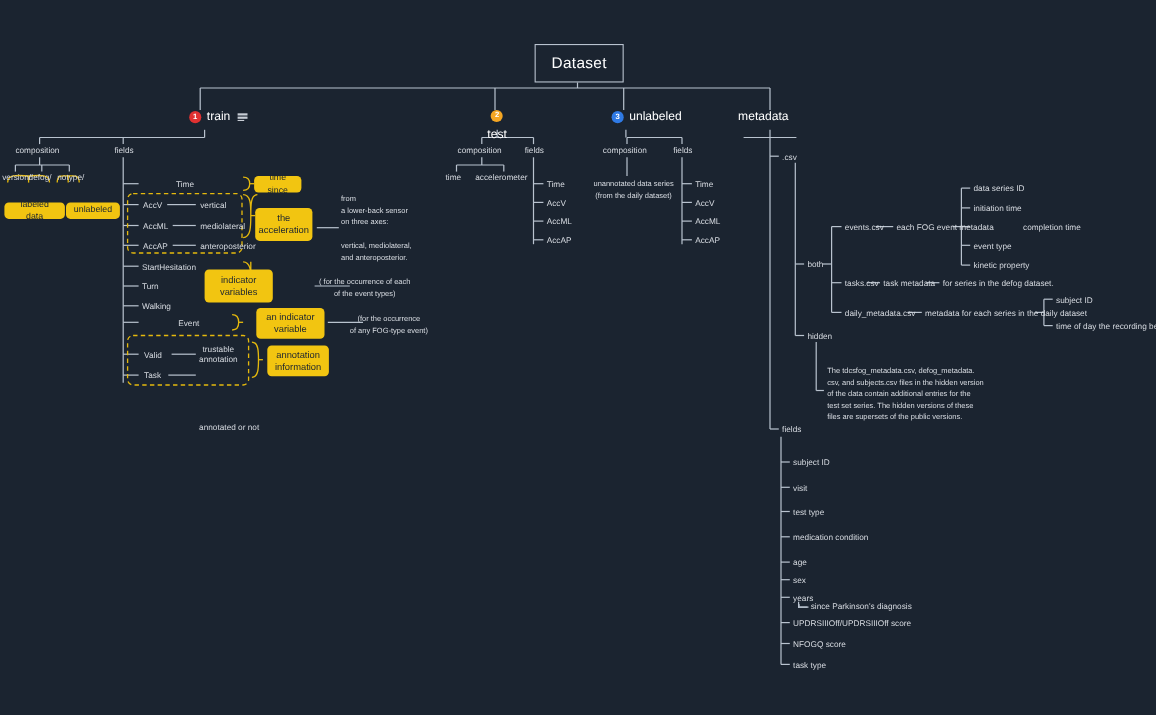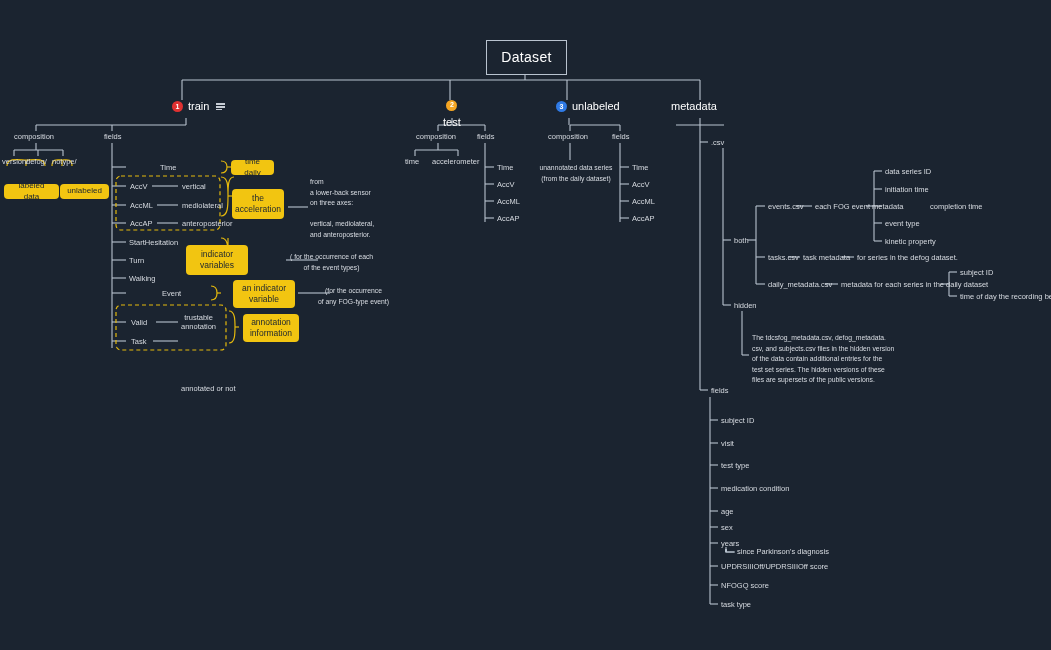--- a/index.html
+++ b/index.html
@@ -269,21 +269,21 @@
   <div class="node t-sm" style="left:129px;top:238px;">StartHesitation</div>
   <div class="node t-sm" style="left:129px;top:256px;">Turn</div>
   <div class="node t-sm" style="left:129px;top:274px;">Walking</div>
   <div class="node t-sm" style="left:162px;top:289px;">Event</div>
   <div class="node t-sm" style="left:131px;top:318px;">Valid</div>
   <div class="node t-sm note-c" style="left:181px;top:313px;white-space:pre-line;">trustable
 annotation</div>
   <div class="node t-sm" style="left:131px;top:337px;">Task</div>
   <div class="node t-sm" style="left:181px;top:337px;margin-top:47px;">annotated or not</div>
 
-  <div class="ybox" style="left:231px;top:160px;width:43px;height:15px;">time daily</div>
+  <div class="ybox" style="left:231px;top:160px;width:43px;height:15px;">time since</div>
 
   <div class="ybox big" style="left:232px;top:189px;width:52px;height:30px;white-space:pre-line;">the
 acceleration</div>
   <div class="note" style="left:310px;top:177px;">from
 a lower-back sensor
 on three axes:
 
 vertical, mediolateral,
 and anteroposterior.</div>
 

